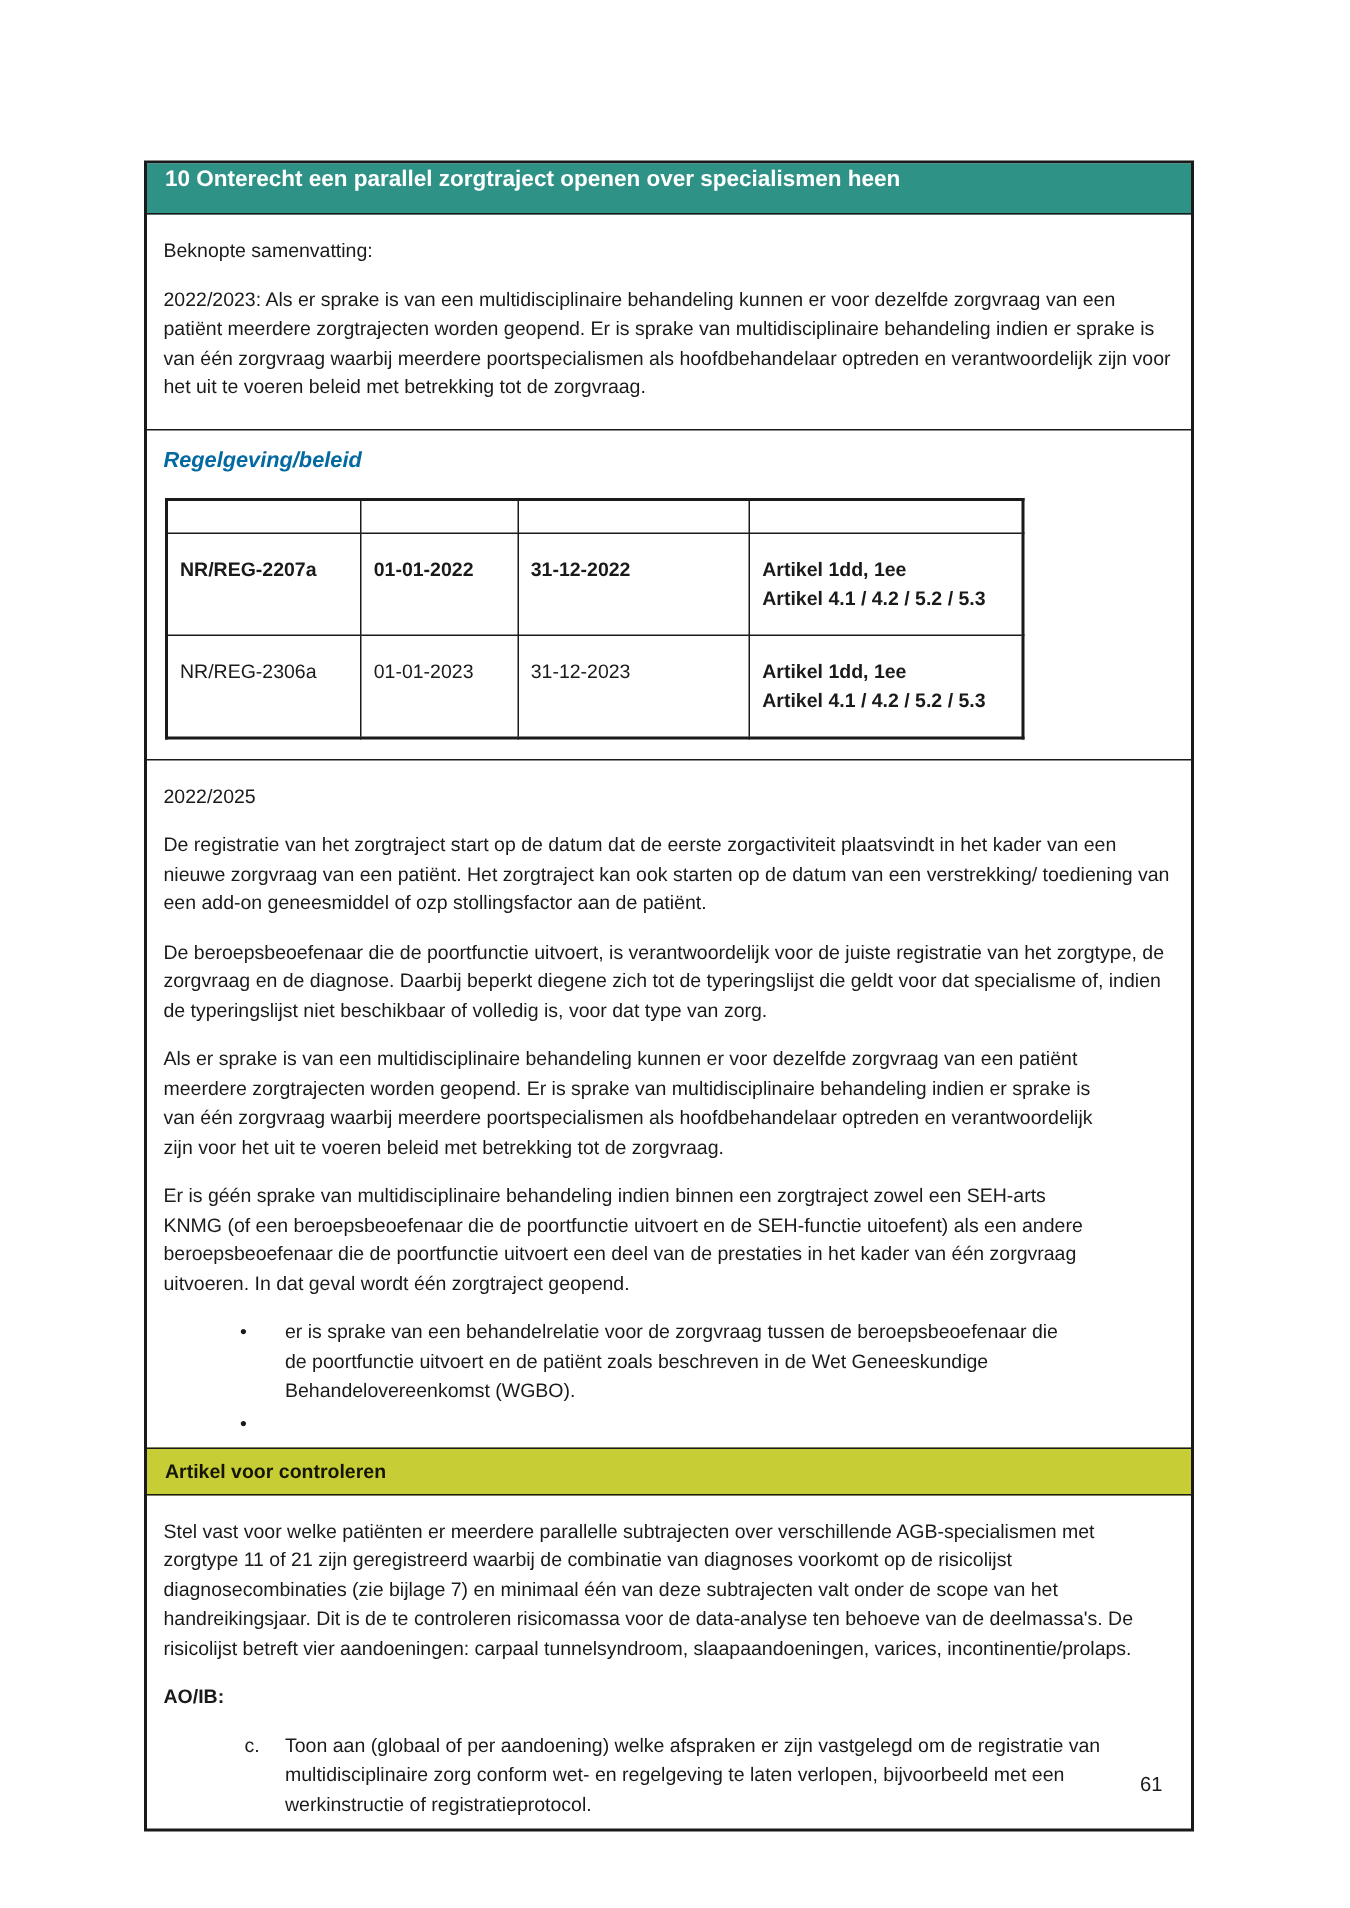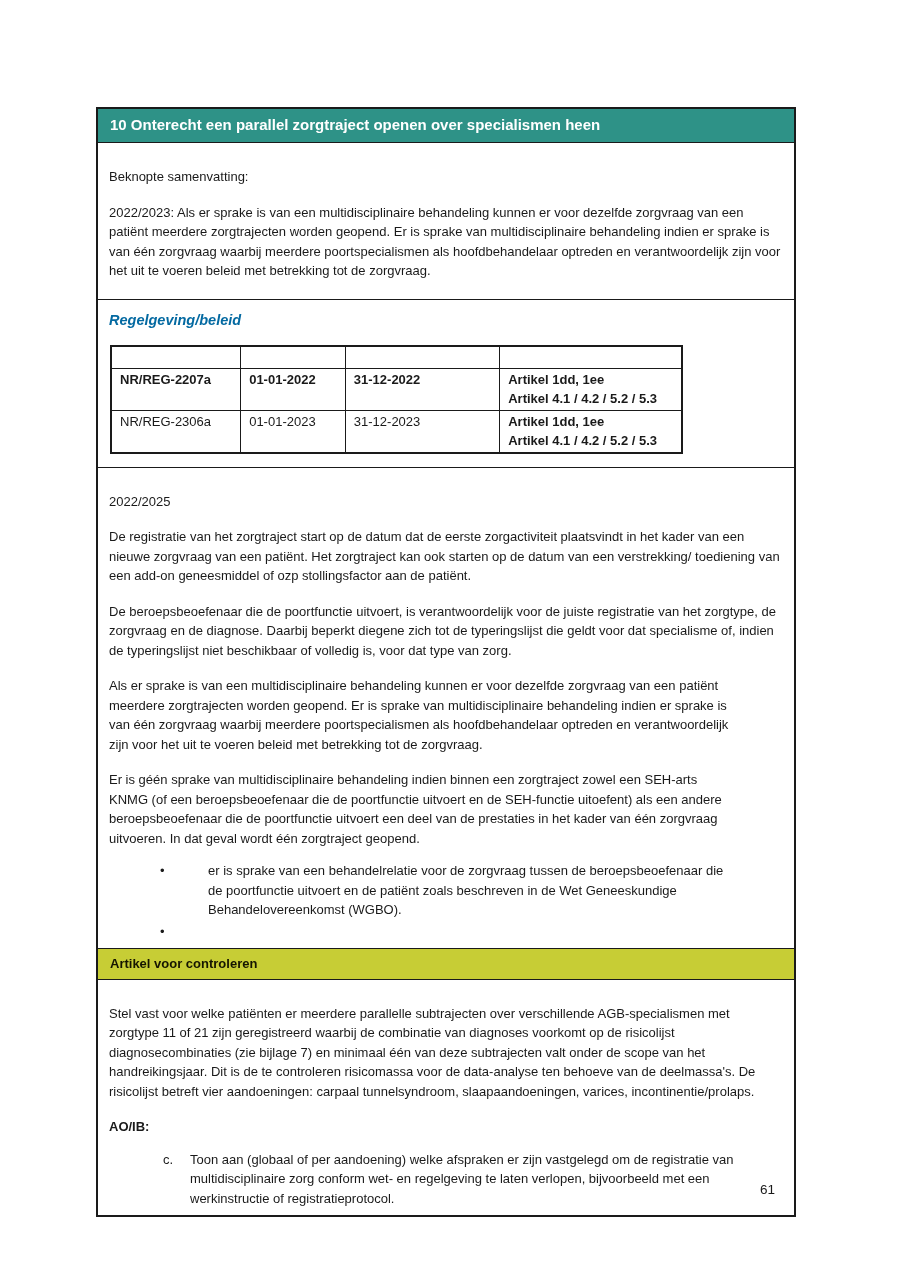--- a/index.html
+++ b/index.html
@@ -17,62 +17,62 @@
   .doc {
     position: absolute;
     left: 96px;
     top: 107px;
     width: 700px;
     border: 2px solid #1a1a1a;
     background: #ffffff;
   }
   .title-bar {
     display: flex;
-    align-items: center;
+    align-items: flex-start;
     height: 34px;
     padding: 0 12px;
     background: #2E9287;
     color: #ffffff;
     font-size: 15px;
     font-weight: bold;
     border-bottom: 1px solid #1a1a1a;
   }
   .section { padding: 8px 11px 5px 11px; }
   .section + .section { border-top: 1px solid #1a1a1a; }
-  .section p { margin: 16px 0 13px 0; }
+  .section p { margin: 6px 0 13px 0; }
   .summary-label { margin-bottom: 13px; }
   .reg-heading {
     color: #0369a1;
     font-style: italic;
     font-weight: bold;
     font-size: 14.5px;
     margin: 2px 0 14px 0;
   }
   table.reg-table {
     border-collapse: collapse;
     width: 573px;
     margin: 0 0 8px 1px;
     font-size: 13px;
     border: 2px solid #1a1a1a;
   }
   table.reg-table td {
     border: 1px solid #1a1a1a;
-    padding: 1px 8px;
+    padding: 14px 8px;
     vertical-align: top;
   }
   table.reg-table tr.spacer-row td { height: 22px; padding: 2px 8px; }
   table.reg-table tr.bold-row td { font-weight: bold; }
   td.articles { font-weight: bold; }
   .narrow { max-width: 625px; }
   .bullet-item {
     display: flex;
     margin: 0 0 2px 51px;
   }
   .bullet-item .marker { width: 30px; flex: 0 0 30px; }
-  .bullet-item .btext { flex: 1; max-width: 518px; margin-left: 18px; }
+  .bullet-item .btext { flex: 1; max-width: 518px; }
   .aoib-item {
     display: flex;
     margin: 2px 0 2px 54px;
   }
   .aoib-item .marker { width: 27px; flex: 0 0 27px; }
   .aoib-item .btext { flex: 1; max-width: 585px; }
   .advice-bar {
     padding: 5px 12px;
     background: #C7CD35;
     font-weight: bold;

